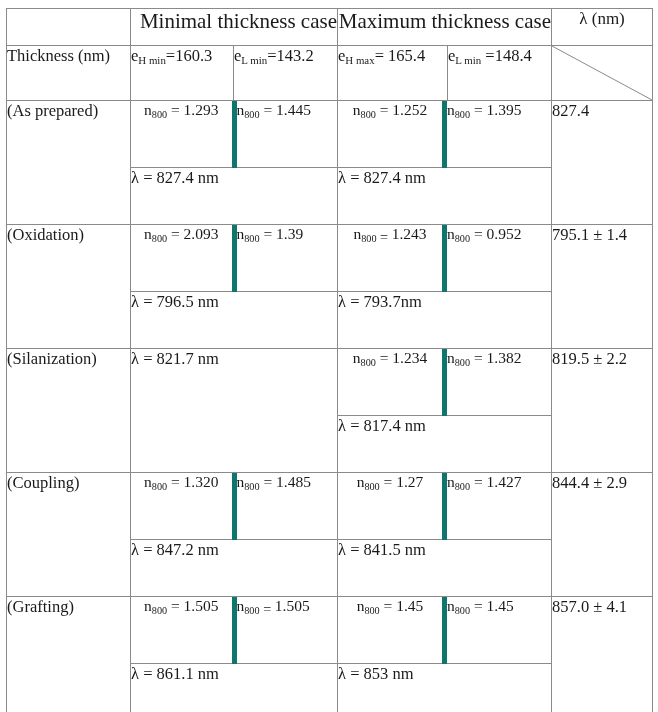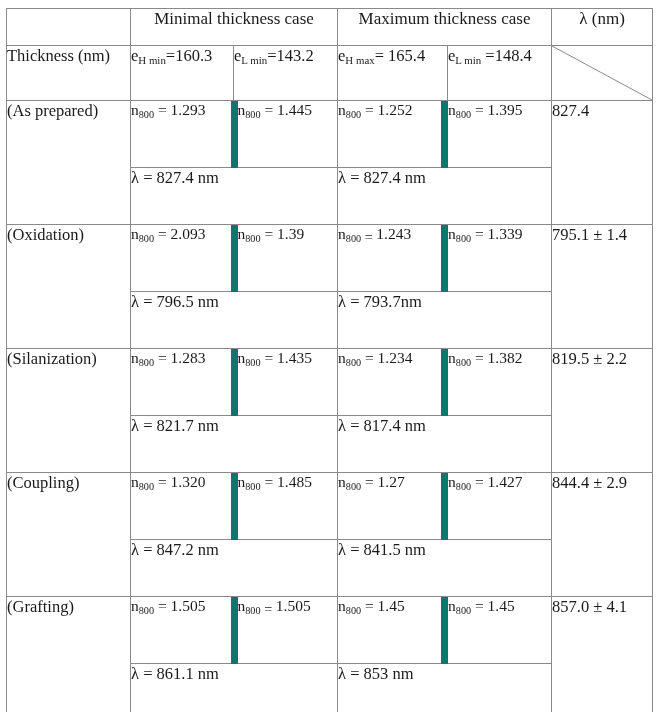--- a/index.html
+++ b/index.html
@@ -43,24 +43,24 @@
   col.c-label   { width: 124px; }
   col.c-sub     { width: 103px; }
   col.c-sub2    { width: 104px; }
   col.c-sub3    { width: 110px; }
   col.c-sub4    { width: 104px; }
   col.c-lambda  { width: 101px; }
 
   
   .hdr-blank { height: 36px; }
   .hdr-group {
-    text-align: center;
+    text-align: right;
     vertical-align: middle;
     height: 36px;
-    font-size: 17px;
+    font-size: 21px;
     padding-bottom: 2px;
     border-radius: 13px;
   }
   .hdr-lambda {
     text-align: center;
     vertical-align: middle;
     height: 36px;
     font-size: 17px;
     padding-bottom: 2px;
     margin-top: 10px;
@@ -131,21 +131,22 @@
     table-layout: fixed;
   }
   table.inner td {
     border: 0;
     padding: 0;
   }
   table.inner tr.top td {
     border-bottom: 1px solid #8a8a8a;
   }
   table.inner td.divider {
-    border-right: 7px solid #0f766e;
+    border-right: 5px solid #0f766e;
+    text-align: center;
   }
 
   sub {
     font-size: 0.66em;
     vertical-align: baseline;
     position: relative;
     top: 0.30em;
   }
   .lowered {
     position: relative;
@@ -229,39 +230,35 @@
                   <td class="lambda-row-cell" colspan="2">λ = 796.5 nm</td>
                 </tr>
               </tbody>
             </table>
           </td>
           <td class="block" colspan="2">
             <table class="inner">
               <tbody>
                 <tr class="top">
                   <td class="n-cell divider"><span>n</span><sub>800</sub><span class="lowered"> = </span><span>1.243</span></td>
-                  <td class="n-cell"><span>n</span><sub>800</sub><span> = </span><span>1.339</span></td>
+                  <td class="n-cell"><span>n</span><sub>800</sub><span> = </span><span>0.952</span></td>
                 </tr>
                 <tr>
                   <td class="lambda-row-cell" colspan="2">λ = 793.7nm</td>
                 </tr>
               </tbody>
             </table>
           </td>
           <td class="lambda-val">795.1 ± 1.4</td>
         </tr>
         <tr>
           <td class="stage-label">(Silanization)</td>
           <td class="block" colspan="2">
             <table class="inner">
               <tbody>
-                <tr class="top">
-                  <td class="n-cell divider"><span>n</span><sub>800</sub><span> = </span><span>1.283</span></td>
-                  <td class="n-cell"><span>n</span><sub>800</sub><span> = </span><span>1.435</span></td>
-                </tr>
                 <tr>
                   <td class="lambda-row-cell" colspan="2">λ = 821.7 nm</td>
                 </tr>
               </tbody>
             </table>
           </td>
           <td class="block" colspan="2">
             <table class="inner">
               <tbody>
                 <tr class="top">

